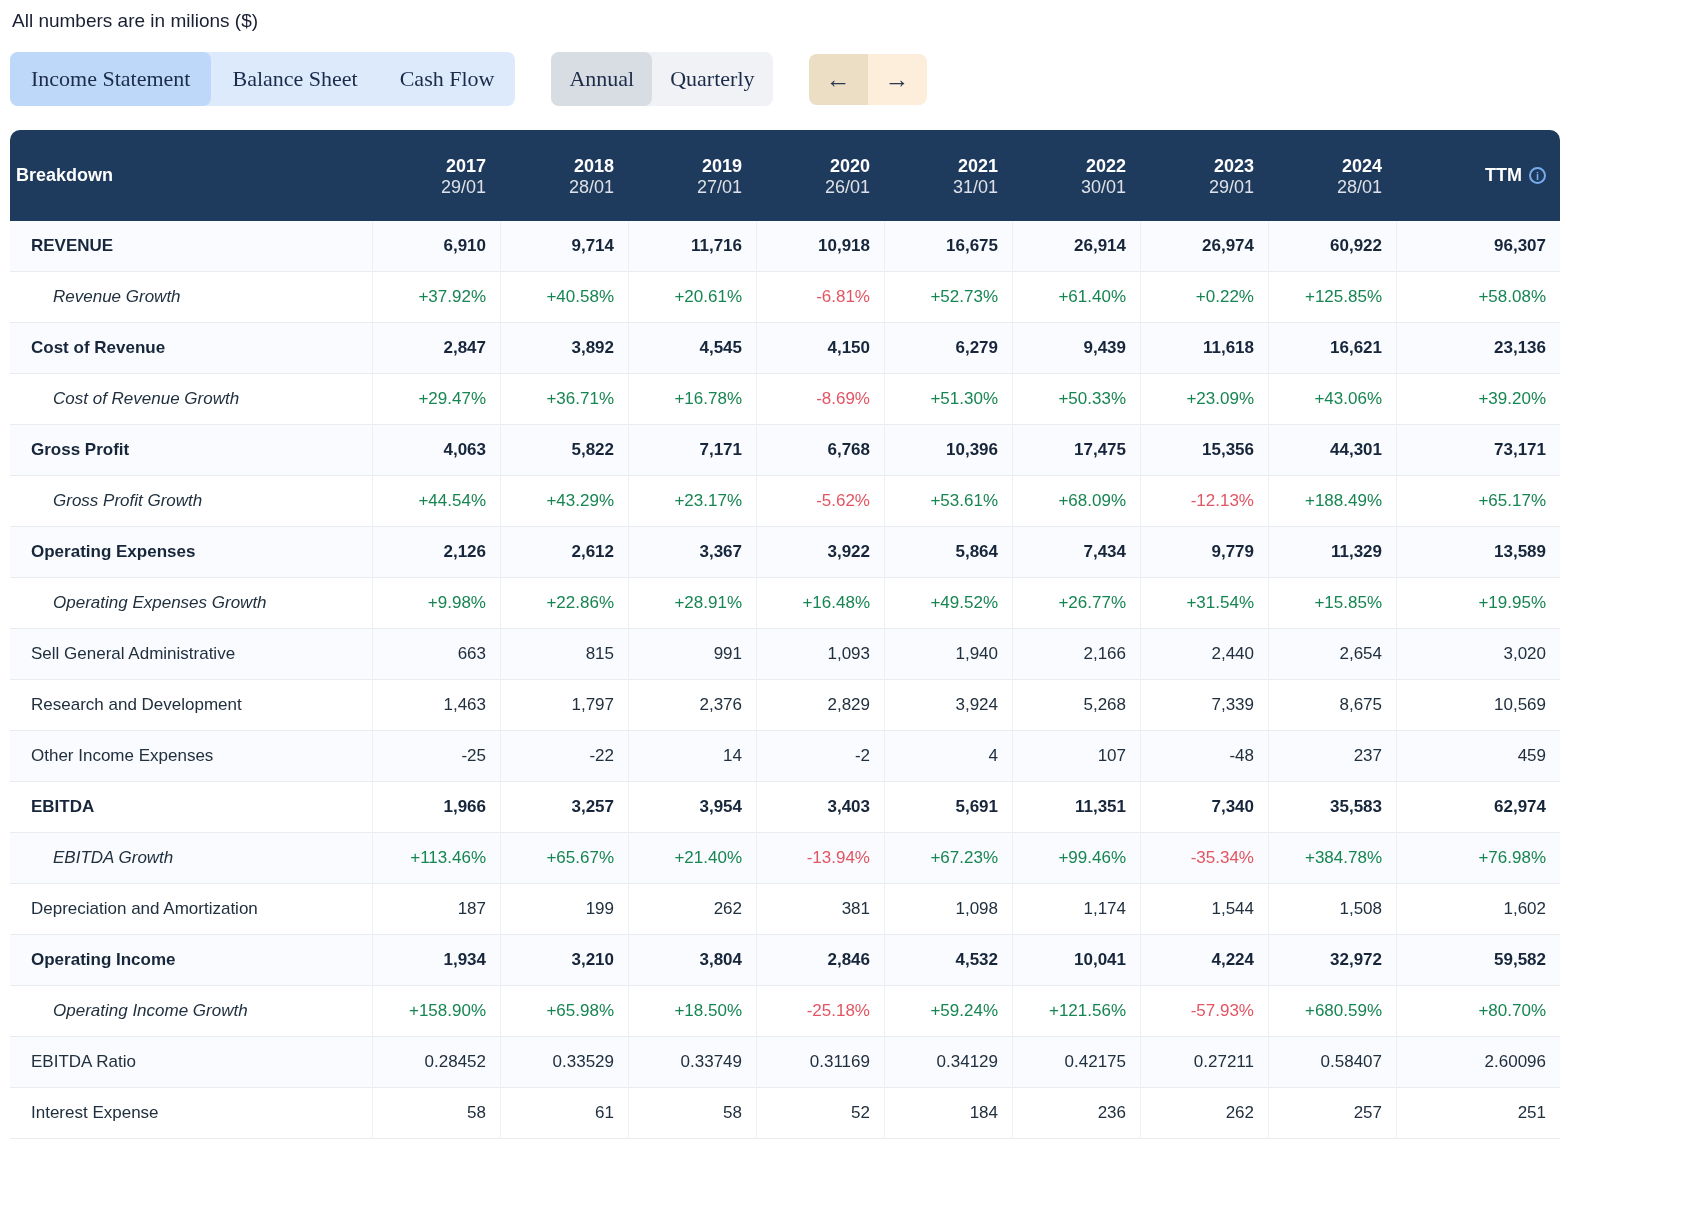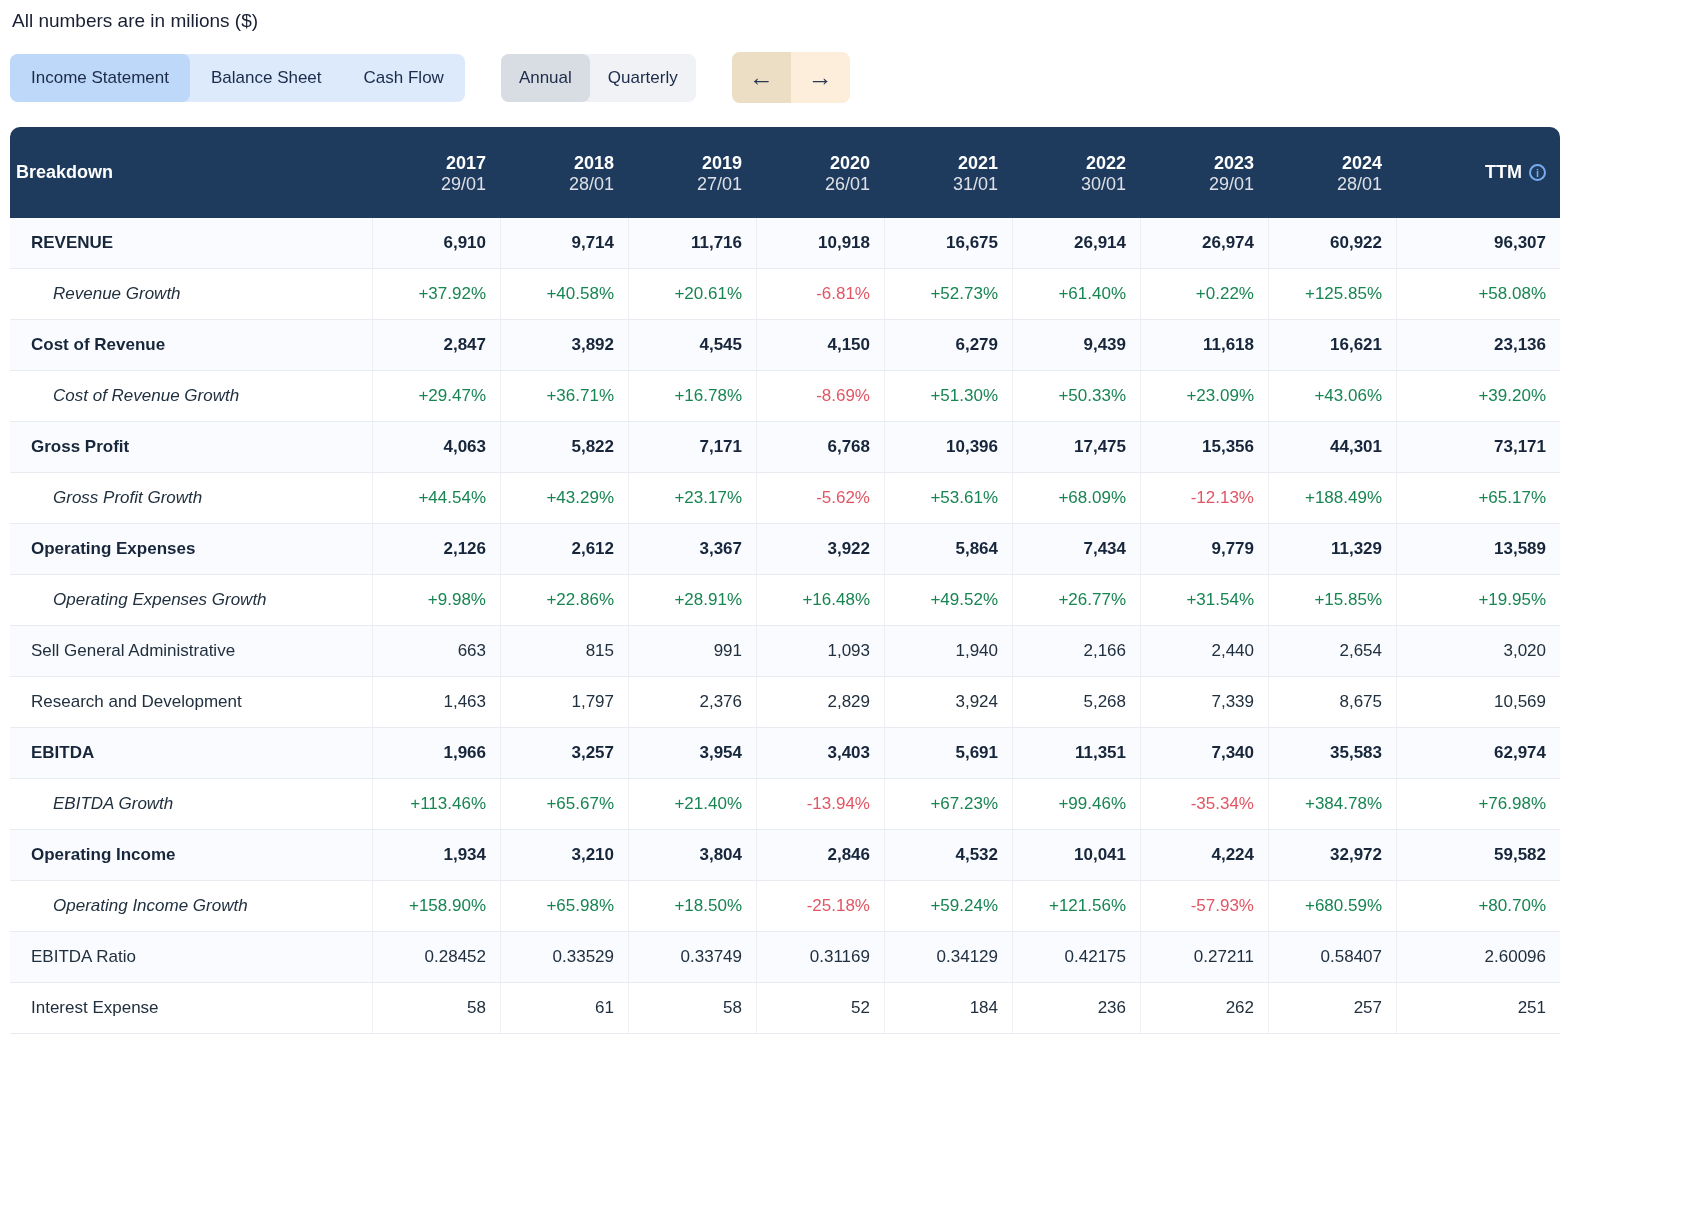--- a/index.html
+++ b/index.html
@@ -10,21 +10,21 @@
     color: #1d2c3f;
     overflow: hidden;
   }
   .page { padding: 8px 10px 0 10px; }
   .note { font-size: 19px; color: #1a1f33; margin: 2px 0 0 2px; }
 
   .toolbar { display: flex; align-items: center; gap: 36px; margin: 20px 0 24px 0; }
   .tab-group { display: inline-flex; border-radius: 8px; }
   .statements { background: var(--tab-bg, #dceafc); }
   .tab {
-    border: 0; background: transparent; font-family: Liberation Sans, sans-serif; font-size: 17px;
+    border: 0; background: transparent; font-family: Liberation Serif, serif; font-size: 22px;
     color: #1c2b4a; padding: 14px 21px; border-radius: 8px; cursor: pointer; white-space: nowrap;
   }
   .statements .tab.active { background: var(--tab-active-bg, #bdd8f8); }
   .period { background: #f0f2f6; }
   .period .tab { padding: 14px 18px; }
   .period .tab.active { background: #d8dde3; text-align: right; }
   .nav-group { display: inline-flex; background: #fceedb; border-radius: 8px; overflow: hidden; }
   .nav-btn {
     border: 0; background: transparent; font-family: inherit; font-size: 25px; line-height: 25px;
     color: #2a3850; padding: 13px 17px; cursor: pointer;
@@ -256,20 +256,32 @@
           <td>1,463</td>
           <td>1,797</td>
           <td>2,376</td>
           <td>2,829</td>
           <td>3,924</td>
           <td>5,268</td>
           <td>7,339</td>
           <td>8,675</td>
           <td>10,569</td>
         </tr>
+        <tr class="normal">
+          <td class="label">Other Income Expenses</td>
+          <td>-25</td>
+          <td>-22</td>
+          <td>14</td>
+          <td>-2</td>
+          <td>4</td>
+          <td>107</td>
+          <td>-48</td>
+          <td>237</td>
+          <td>459</td>
+        </tr>
         <tr class="bold">
           <td class="label">EBITDA</td>
           <td>1,966</td>
           <td>3,257</td>
           <td>3,954</td>
           <td>3,403</td>
           <td>5,691</td>
           <td>11,351</td>
           <td>7,340</td>
           <td>35,583</td>
@@ -280,20 +292,32 @@
           <td class="pos">+113.46%</td>
           <td class="pos">+65.67%</td>
           <td class="pos">+21.40%</td>
           <td class="neg">-13.94%</td>
           <td class="pos">+67.23%</td>
           <td class="pos">+99.46%</td>
           <td class="neg">-35.34%</td>
           <td class="pos">+384.78%</td>
           <td class="pos">+76.98%</td>
         </tr>
+        <tr class="normal">
+          <td class="label">Depreciation and Amortization</td>
+          <td>187</td>
+          <td>199</td>
+          <td>262</td>
+          <td>381</td>
+          <td>1,098</td>
+          <td>1,174</td>
+          <td>1,544</td>
+          <td>1,508</td>
+          <td>1,602</td>
+        </tr>
         <tr class="bold">
           <td class="label">Operating Income</td>
           <td>1,934</td>
           <td>3,210</td>
           <td>3,804</td>
           <td>2,846</td>
           <td>4,532</td>
           <td>10,041</td>
           <td>4,224</td>
           <td>32,972</td>

